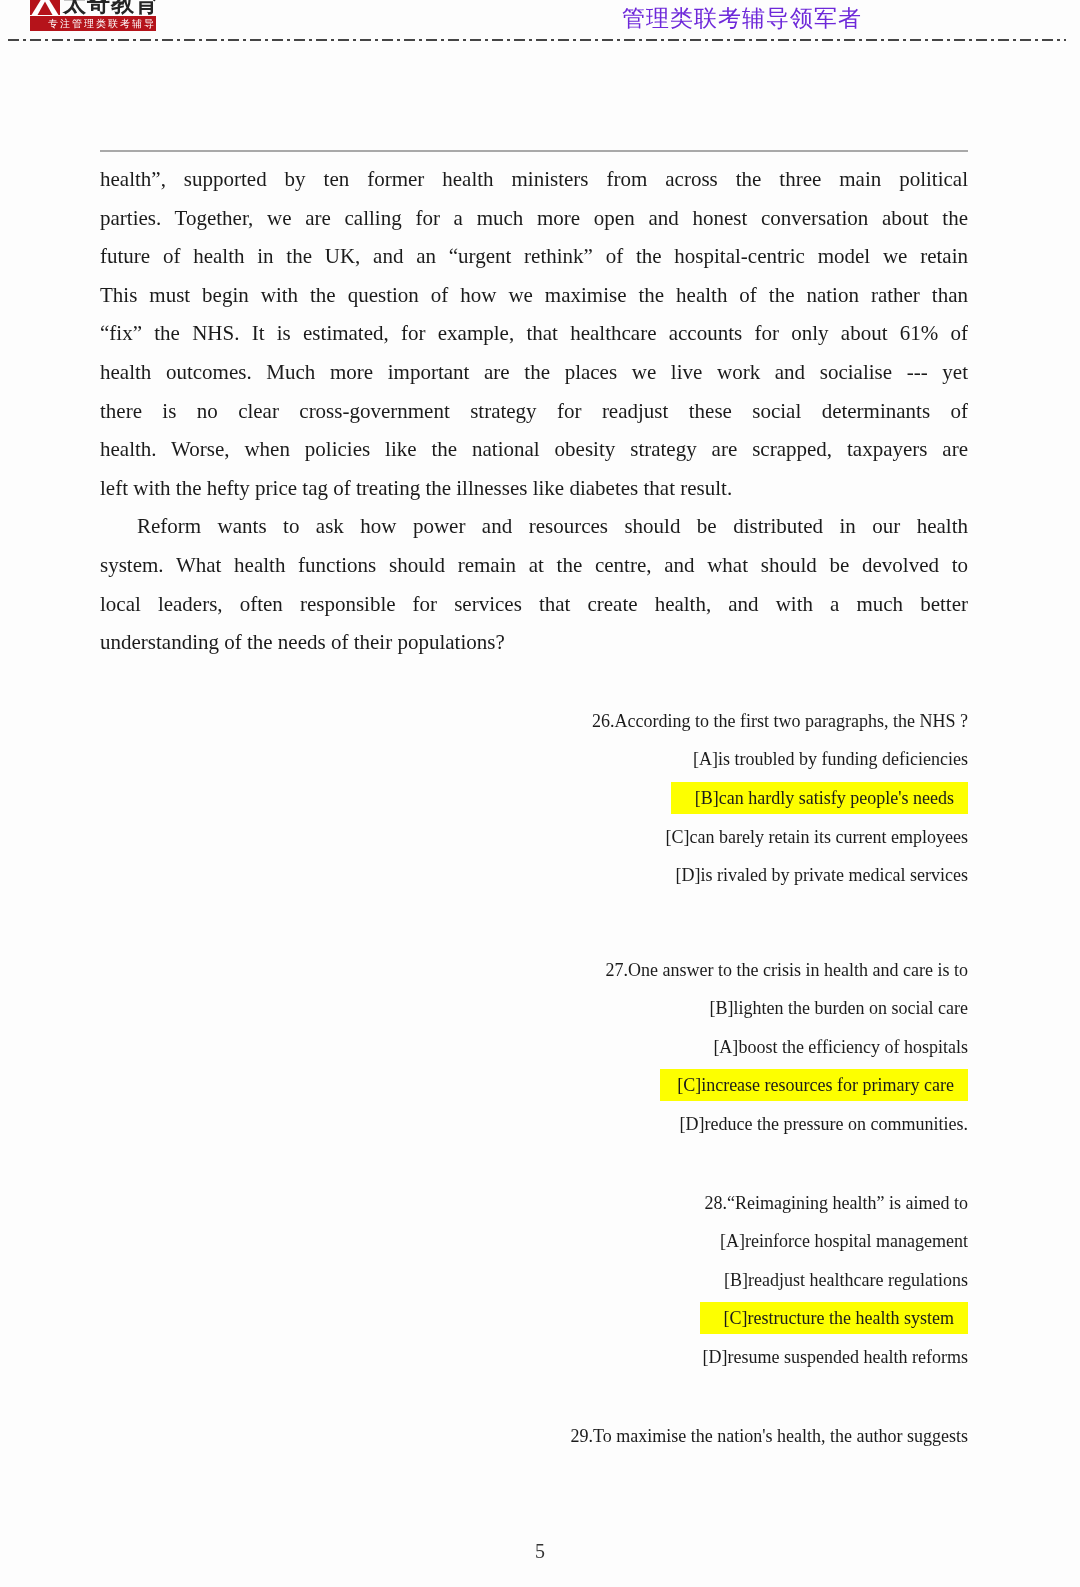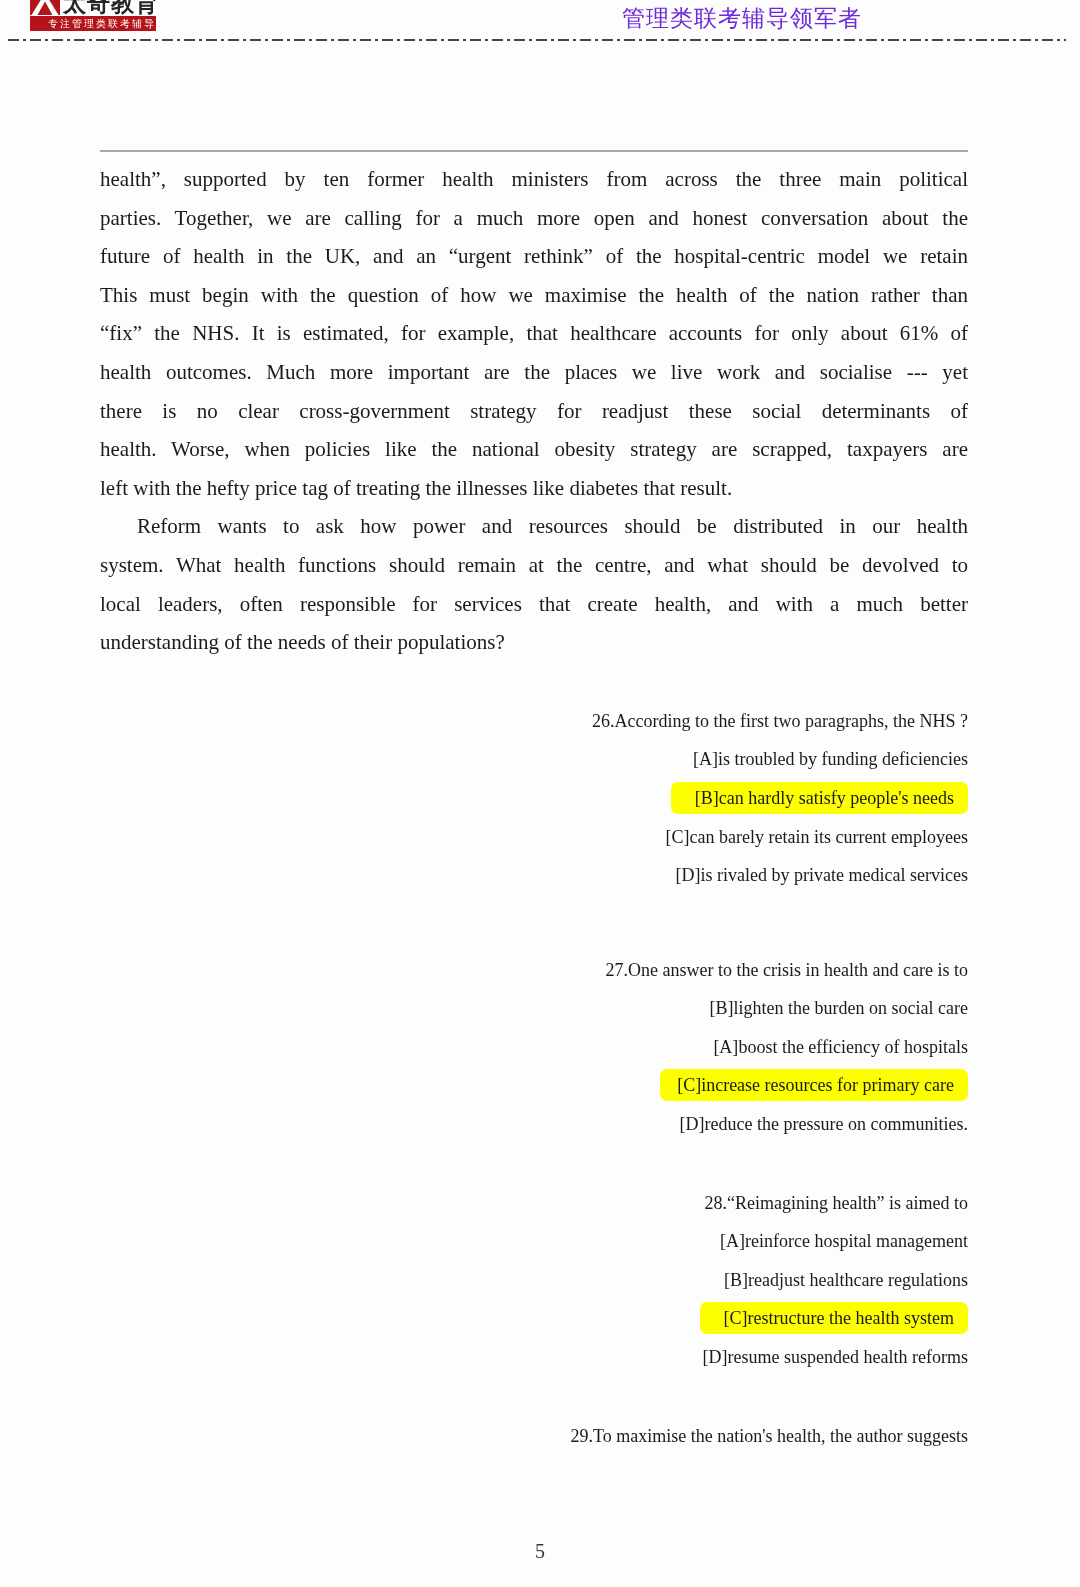--- a/index.html
+++ b/index.html
@@ -101,21 +101,20 @@
   .question { margin-bottom: 40px; }
   .question.gap-lg { margin-bottom: 56px; }
   .q-title, .option { line-height: 38.6px; white-space: nowrap; }
   .q-num, .q-label { display: inline-block; width: 44px; }
   .question.tight .q-label { width: 37px; }
   .option .hl { display: inline; }
   .option.highlighted .hl {
     background: #fdff00;
     padding: 6px 14px 6px 4px;
     margin-left: -4px;
-    border-radius: 7px;
   }
 
   
   .footer {
     position: absolute;
     bottom: 24px;
     left: 0;
     width: 100%;
     text-align: center;
     font-size: 20px;

